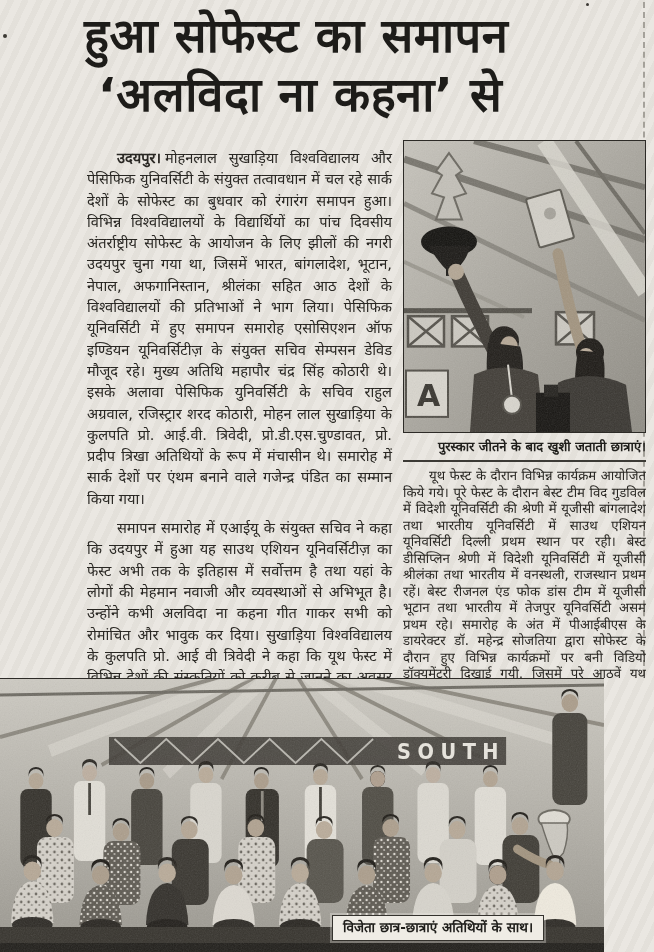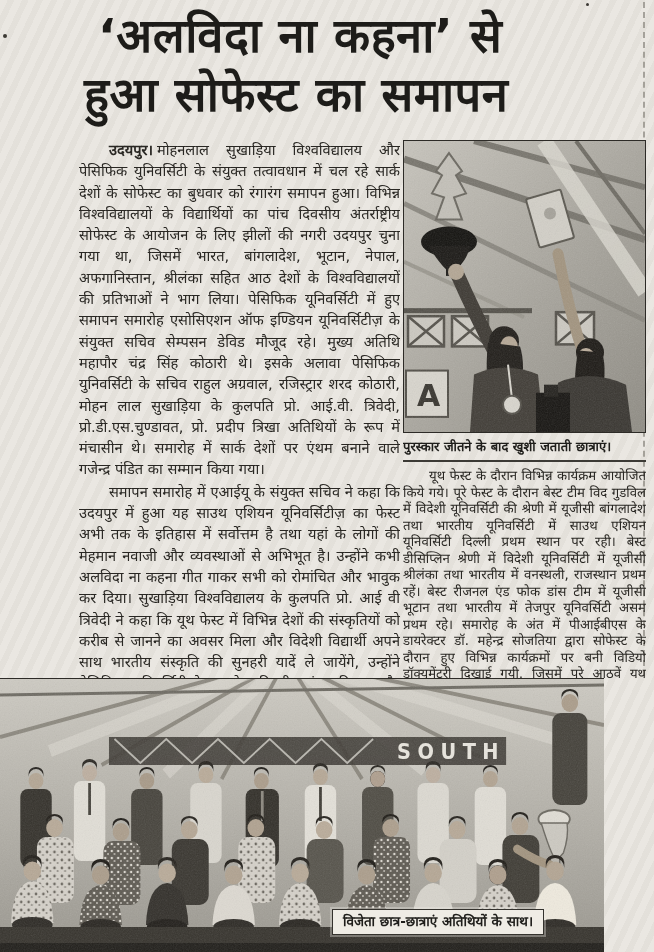--- a/index.html
+++ b/index.html
@@ -25,66 +25,66 @@
     font-size:47px; line-height:59px; font-weight:700; color:#1d1c19;
     letter-spacing:0.5px;
   }
   .hl-line{display:block; white-space:nowrap;}
   .hl-line.first{padding-left:14px;}
   .col-left{
     position:absolute; top:139px; left:79px; width:321px; height:540px;
     overflow:hidden; text-align:justify;
     font-size:14.6px; line-height:21.3px;
   }
-  .col-left p{margin:0; text-indent:30px;}
+  .col-left p{margin:8px; text-indent:30px;}
   .col-left p + p{margin-top:1px;}
   .dateline{font-weight:700; margin-right:4px;}
   .col-right{
     position:absolute; top:140px; left:403px; width:243px; height:538px;
     overflow:hidden;
   }
   .photo-frame{
     margin:0; width:241px; height:291px;
     border:1px solid #2d2b27; background:#b5b2aa; overflow:hidden;
   }
   .photo-frame svg{display:block; width:100%; height:100%;}
   .caption-top{
     margin:2px 0 0 0; padding:2px 0 5px 0;
-    font-size:13px; font-weight:700; text-align:left; color:#1f1e1b;
+    font-size:13px; font-weight:700; text-align:right; color:#1f1e1b;
     border-bottom:2px solid #3c3a35;
   }
   .right-para{
     margin:6px 0 0 0; text-align:justify; text-indent:26px;
     font-size:13.2px; line-height:16.5px;
   }
   .photo-bottom{
     position:absolute; top:678px; left:0; width:604px; height:274px; margin:0;
     border-top:1px solid #2d2b27; background:#a8a59d; overflow:hidden;
   }
   .photo-bottom svg{display:block; width:100%; height:100%;}
   .caption-bottom{
-    position:absolute; right:60px; bottom:18px;
+    position:absolute; right:60px; bottom:12px;
     background:#efece5; border:1px solid #34322d;
     padding:2px 10px 4px 10px;
     font-size:13.5px; font-weight:700; color:#1f1e1b; white-space:nowrap;
     box-shadow:0 0 0 2px rgba(239,236,229,.35);
   }
 </style>
 </head>
 <body>
 
 <div class="page">
 
   <div class="speck" style="left:3px;top:34px;width:4px;height:4px;"></div>
   <div class="speck" style="left:586px;top:3px;width:3px;height:3px;"></div>
   <div class="fold-line"></div>
 
   <h1 class="headline">
+    <span class="hl-line">हुआ सोफेस्ट का समापन</span>
     <span class="hl-line first">‘अलविदा ना कहना’ से</span>
-    <span class="hl-line">हुआ सोफेस्ट का समापन</span>
   </h1>
 
   <div class="col-left">
     <p><strong class="dateline">उदयपुर।</strong><span>मोहनलाल सुखाड़िया विश्वविद्यालय और पेसिफिक युनिवर्सिटी के संयुक्त तत्वावधान में चल रहे सार्क देशों के सोफेस्ट का बुधवार को रंगारंग समापन हुआ। विभिन्न विश्वविद्यालयों के विद्यार्थियों का पांच दिवसीय अंतर्राष्ट्रीय सोफेस्ट के आयोजन के लिए झीलों की नगरी उदयपुर चुना गया था, जिसमें भारत, बांगलादेश, भूटान, नेपाल, अफगानिस्तान, श्रीलंका सहित आठ देशों के विश्वविद्यालयों की प्रतिभाओं ने भाग लिया। पेसिफिक यूनिवर्सिटी में हुए समापन समारोह एसोसिएशन ऑफ इण्डियन यूनिवर्सिटीज़ के संयुक्त सचिव सेम्पसन डेविड मौजूद रहे। मुख्य अतिथि महापौर चंद्र सिंह कोठारी थे। इसके अलावा पेसिफिक युनिवर्सिटी के सचिव राहुल अग्रवाल, रजिस्ट्रार शरद कोठारी, मोहन लाल सुखाड़िया के कुलपति प्रो. आई.वी. त्रिवेदी, प्रो.डी.एस.चुण्डावत, प्रो. प्रदीप त्रिखा अतिथियों के रूप में मंचासीन थे। समारोह में सार्क देशों पर एंथम बनाने वाले गजेन्द्र पंडित का सम्मान किया गया।</span></p>
     <p>समापन समारोह में एआईयू के संयुक्त सचिव ने कहा कि उदयपुर में हुआ यह साउथ एशियन यूनिवर्सिटीज़ का फेस्ट अभी तक के इतिहास में सर्वोत्तम है तथा यहां के लोगों की मेहमान नवाजी और व्यवस्थाओं से अभिभूत है। उन्होंने कभी अलविदा ना कहना गीत गाकर सभी को रोमांचित और भावुक कर दिया। सुखाड़िया विश्वविद्यालय के कुलपति प्रो. आई वी त्रिवेदी ने कहा कि यूथ फेस्ट में विभिन्न देशों की संस्कृतियों को करीब से जानने का अवसर मिला और विदेशी विद्यार्थी अपने साथ भारतीय संस्कृति की सुनहरी यादें ले जायेंगे, उन्होंने पेसिफिक यूनिवर्सिटी के सहयोग की भी प्रशंसा की। महापौर चंद्र सिंह कोठारी ने कहा कि उदयपुर में मेहमान विद्यार्थियों के स्वागत और मेहमाननवाजी की पूरी कोशिश की गयी और विद्यार्थियों से जुड़कर हमें काफी कुछ सीखने का मौका मिला है।</p>
   </div>
 
   <div class="col-right">
     <figure class="photo-frame">
       <svg viewBox="0 0 241 289" preserveAspectRatio="none">

